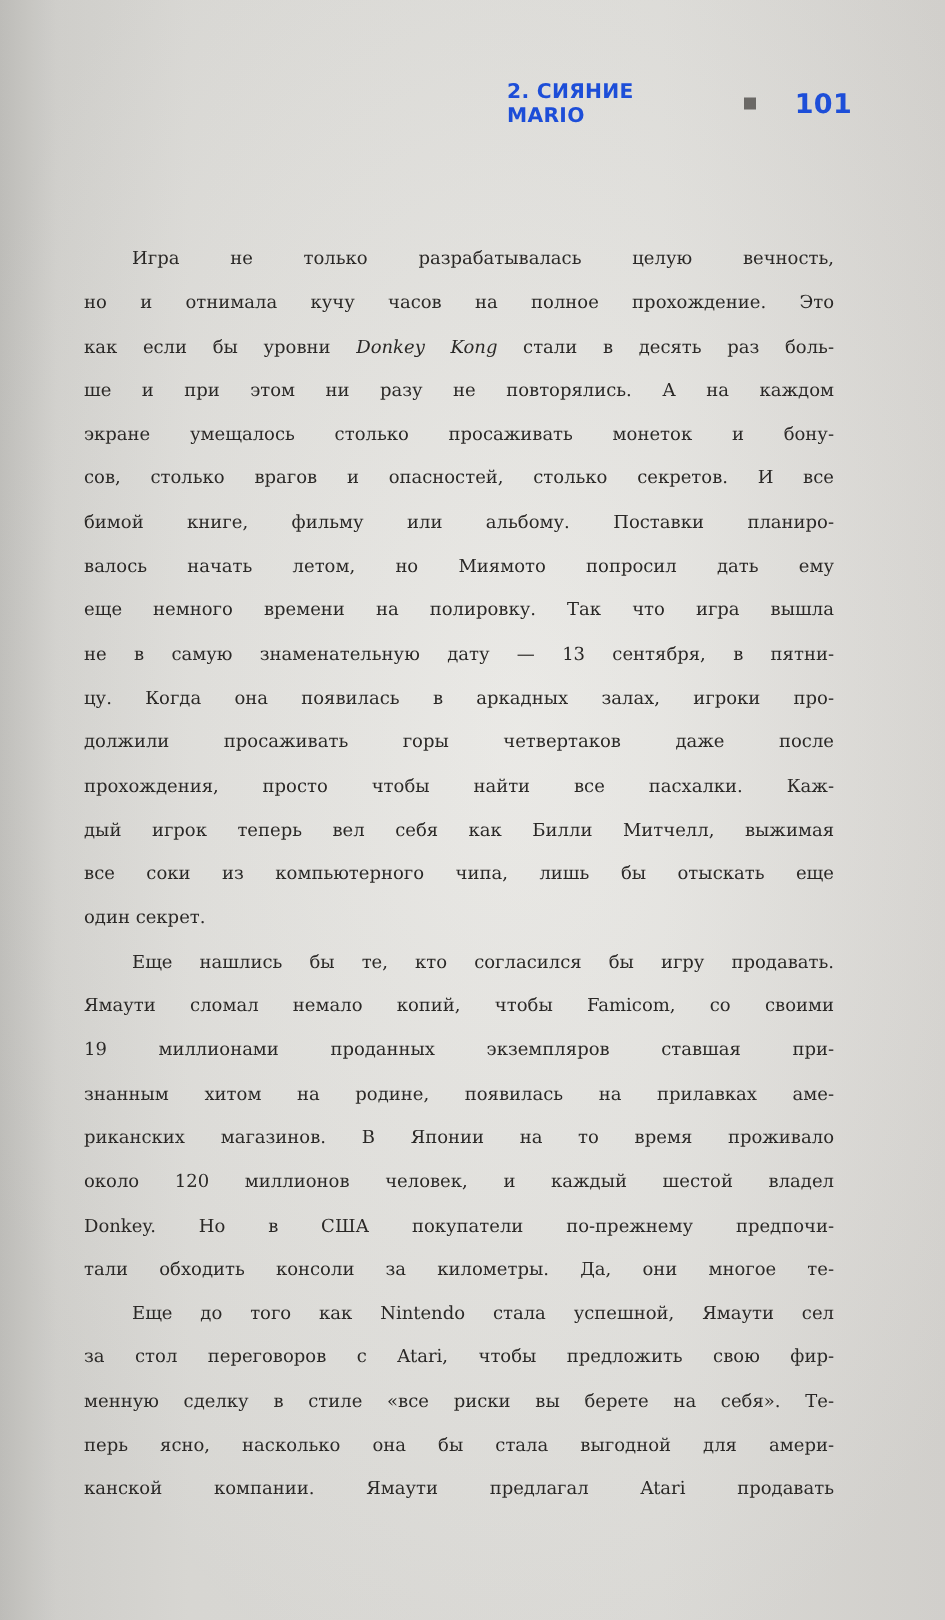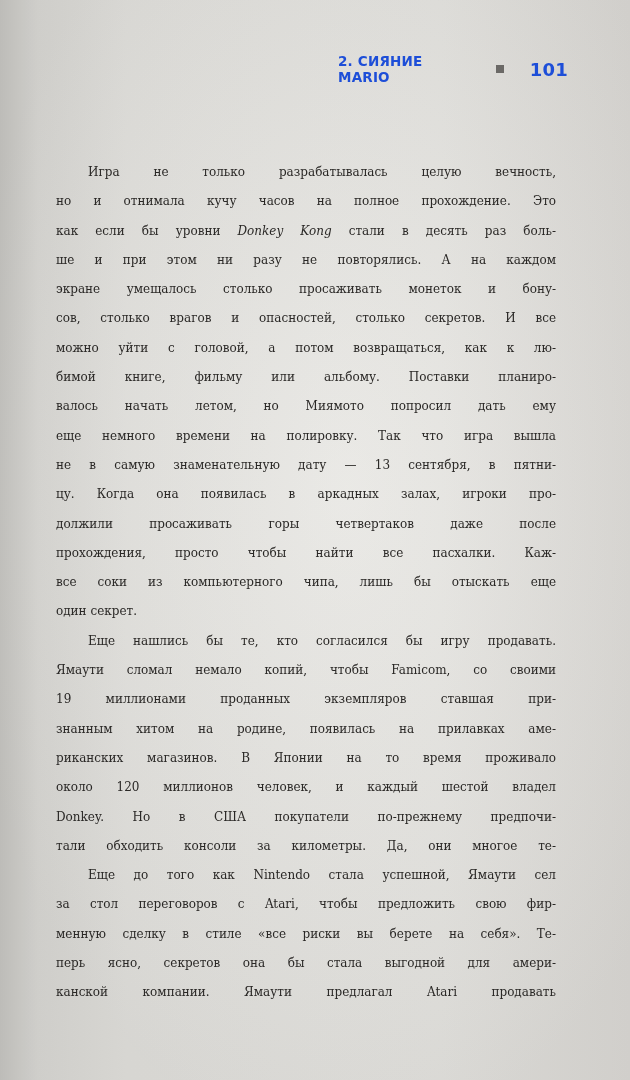--- a/index.html
+++ b/index.html
@@ -51,41 +51,41 @@
 </div>
 
 <div class="text-block">
   <div>
     <span class="line indent">Игра не только разрабатывалась целую вечность,</span>
     <span class="line">но и отнимала кучу часов на полное прохождение. Это</span>
     <span class="line"><span>как если бы уровни </span><i>Donkey Kong</i><span> стали в десять раз боль-</span></span>
     <span class="line">ше и при этом ни разу не повторялись. А на каждом</span>
     <span class="line">экране умещалось столько просаживать монеток и бону-</span>
     <span class="line">сов, столько врагов и опасностей, столько секретов. И все</span>
-    <span class="line">можно уйти с головой, а потом возвращаться, как к лю-</span>
     <span class="line">бимой книге, фильму или альбому. Поставки планиро-</span>
     <span class="line">валось начать летом, но Миямото попросил дать ему</span>
     <span class="line">еще немного времени на полировку. Так что игра вышла</span>
     <span class="line">не в самую знаменательную дату — 13 сентября, в пятни-</span>
     <span class="line">цу. Когда она появилась в аркадных залах, игроки про-</span>
     <span class="line">должили просаживать горы четвертаков даже после</span>
     <span class="line">прохождения, просто чтобы найти все пасхалки. Каж-</span>
+    <span class="line">дый игрок теперь вел себя как Билли Митчелл, выжимая</span>
     <span class="line">все соки из компьютерного чипа, лишь бы отыскать еще</span>
     <span class="line last">один секрет.</span>
   </div>
   <div>
     <span class="line indent">Еще нашлись бы те, кто согласился бы игру продавать.</span>
     <span class="line">Ямаути сломал немало копий, чтобы Famicom, со своими</span>
     <span class="line">19 миллионами проданных экземпляров ставшая при-</span>
     <span class="line">знанным хитом на родине, появилась на прилавках аме-</span>
     <span class="line">риканских магазинов. В Японии на то время проживало</span>
     <span class="line">около 120 миллионов человек, и каждый шестой владел</span>
     <span class="line">Donkey. Но в США покупатели по-прежнему предпочи-</span>
     <span class="line">тали обходить консоли за километры. Да, они многое те-</span>
   </div>
   <div>
     <span class="line indent">Еще до того как Nintendo стала успешной, Ямаути сел</span>
     <span class="line">за стол переговоров с Atari, чтобы предложить свою фир-</span>
     <span class="line">менную сделку в стиле «все риски вы берете на себя». Те-</span>
-    <span class="line">перь ясно, секретов она бы стала выгодной для амери-</span>
+    <span class="line">перь ясно, насколько она бы стала выгодной для амери-</span>
     <span class="line">канской компании. Ямаути предлагал Atari продавать</span>
   </div>
 </div>
 
 </body></html>

